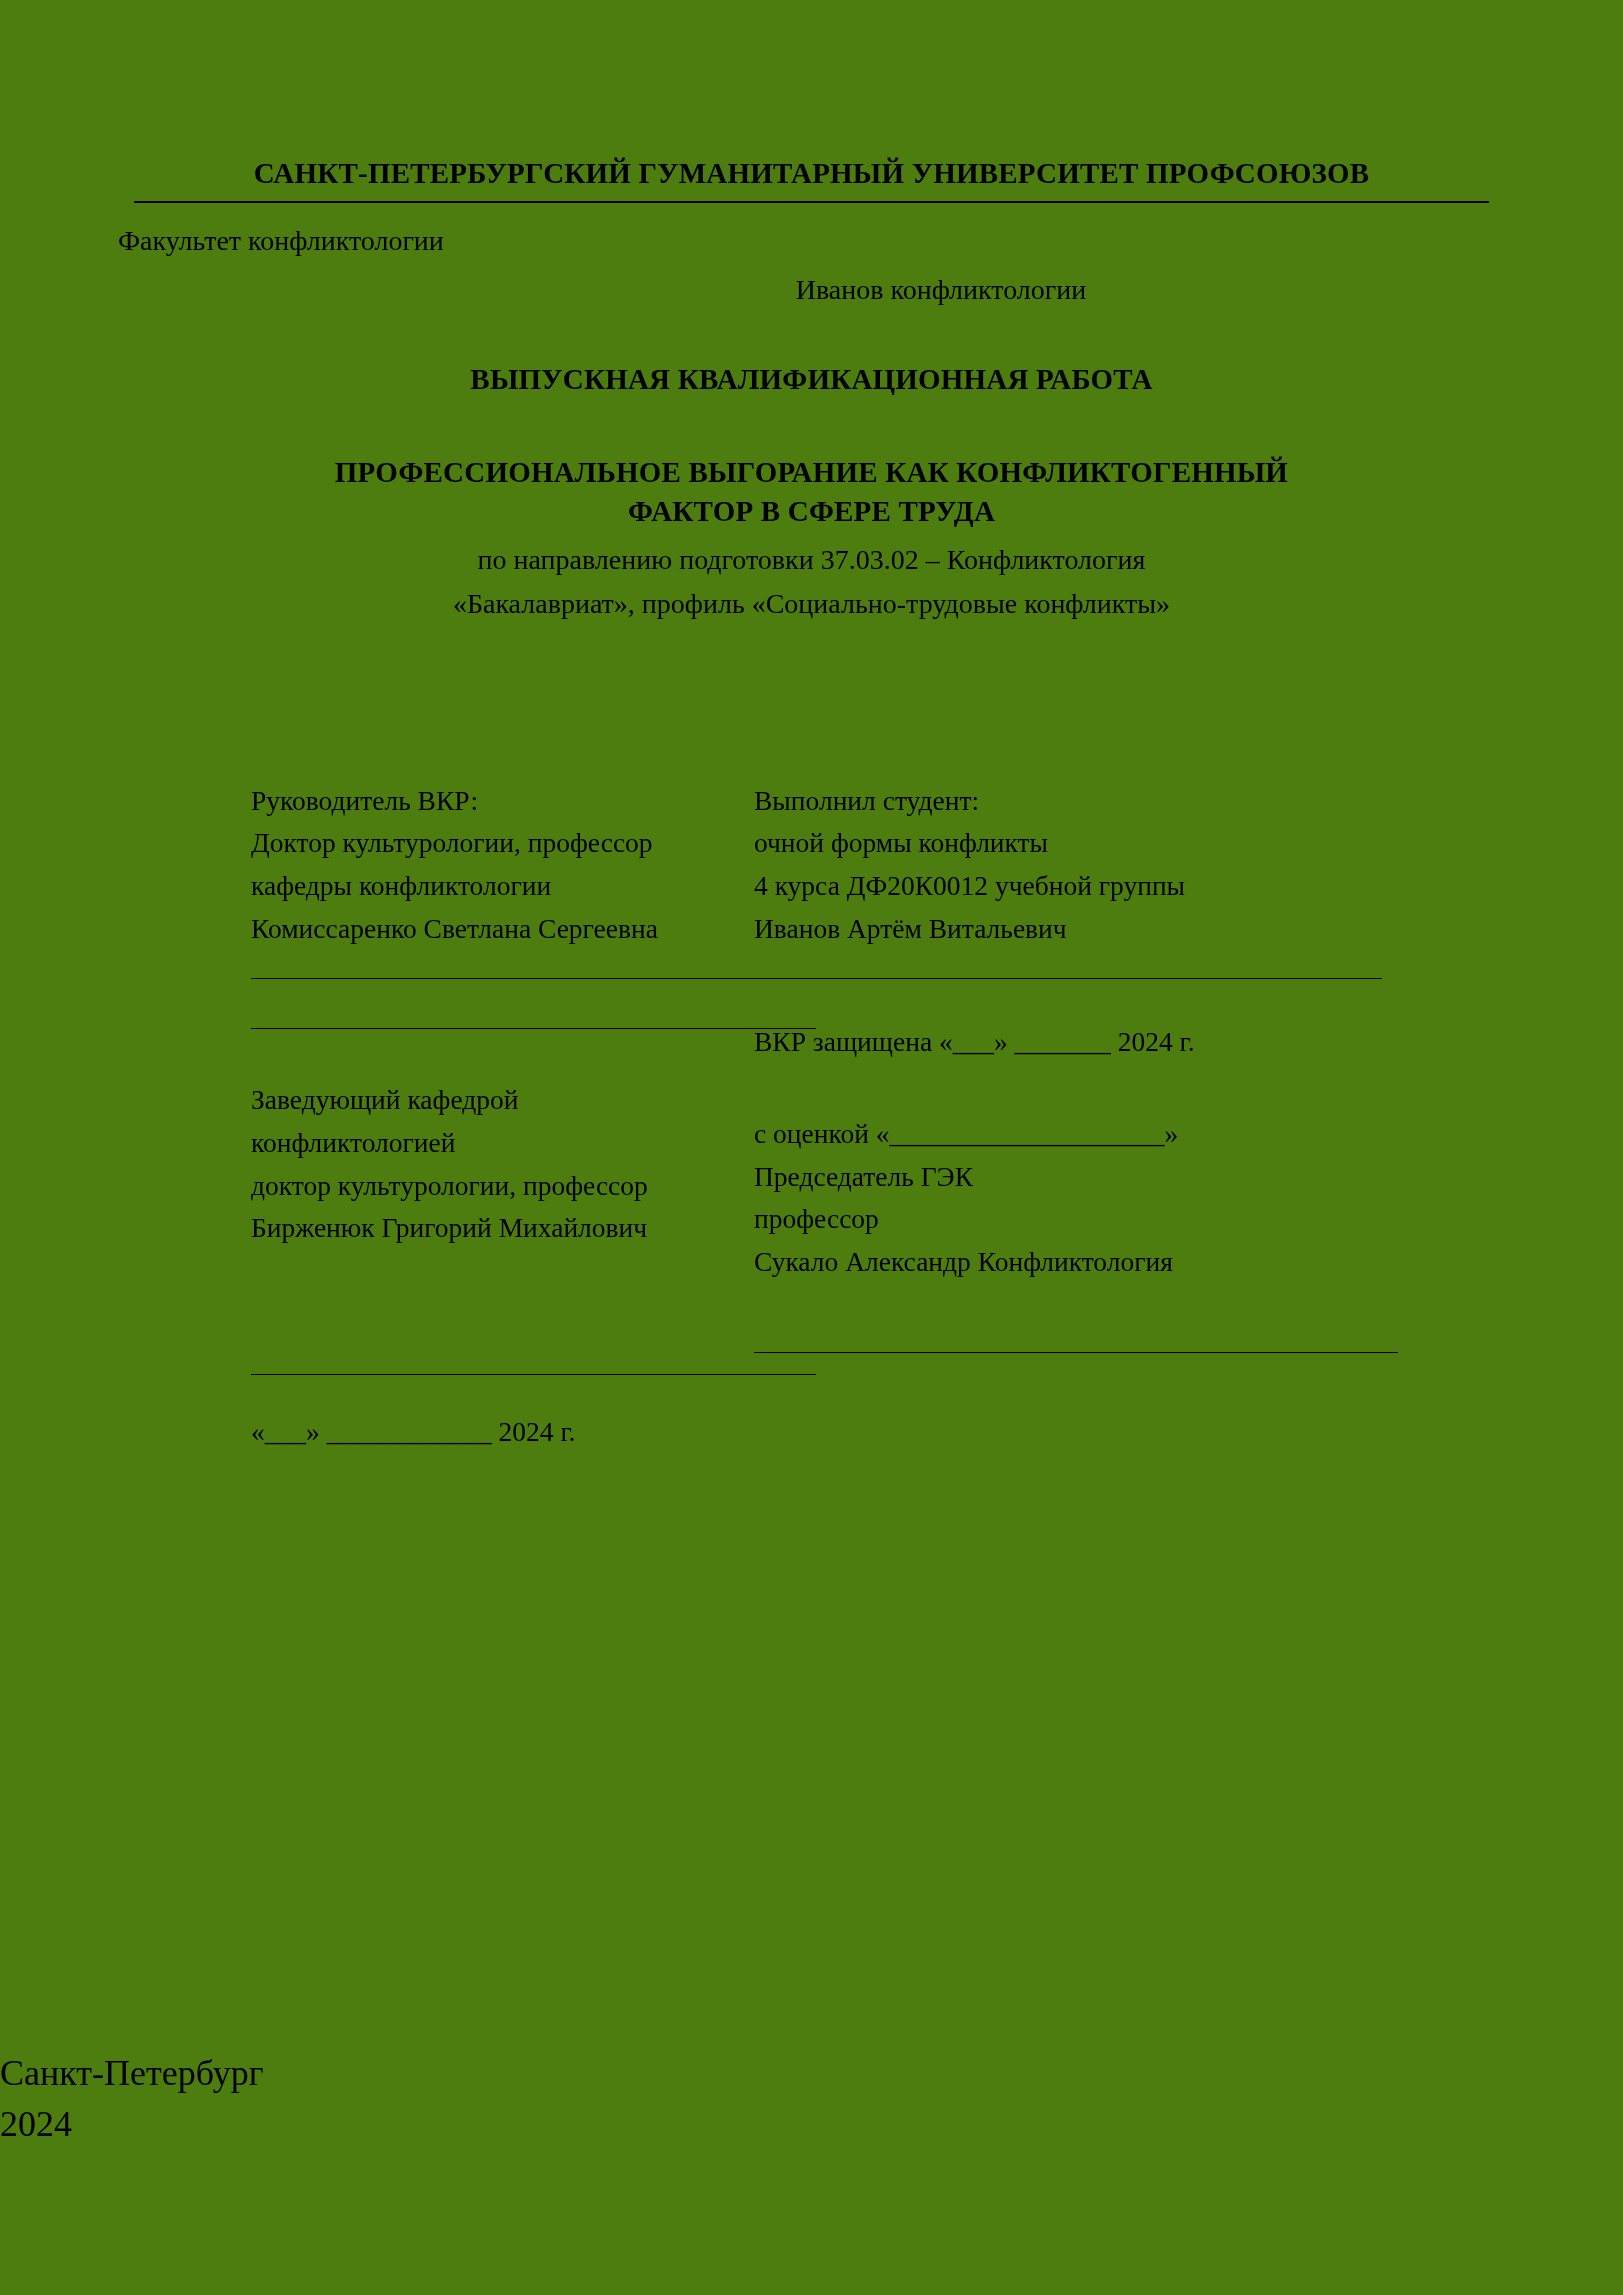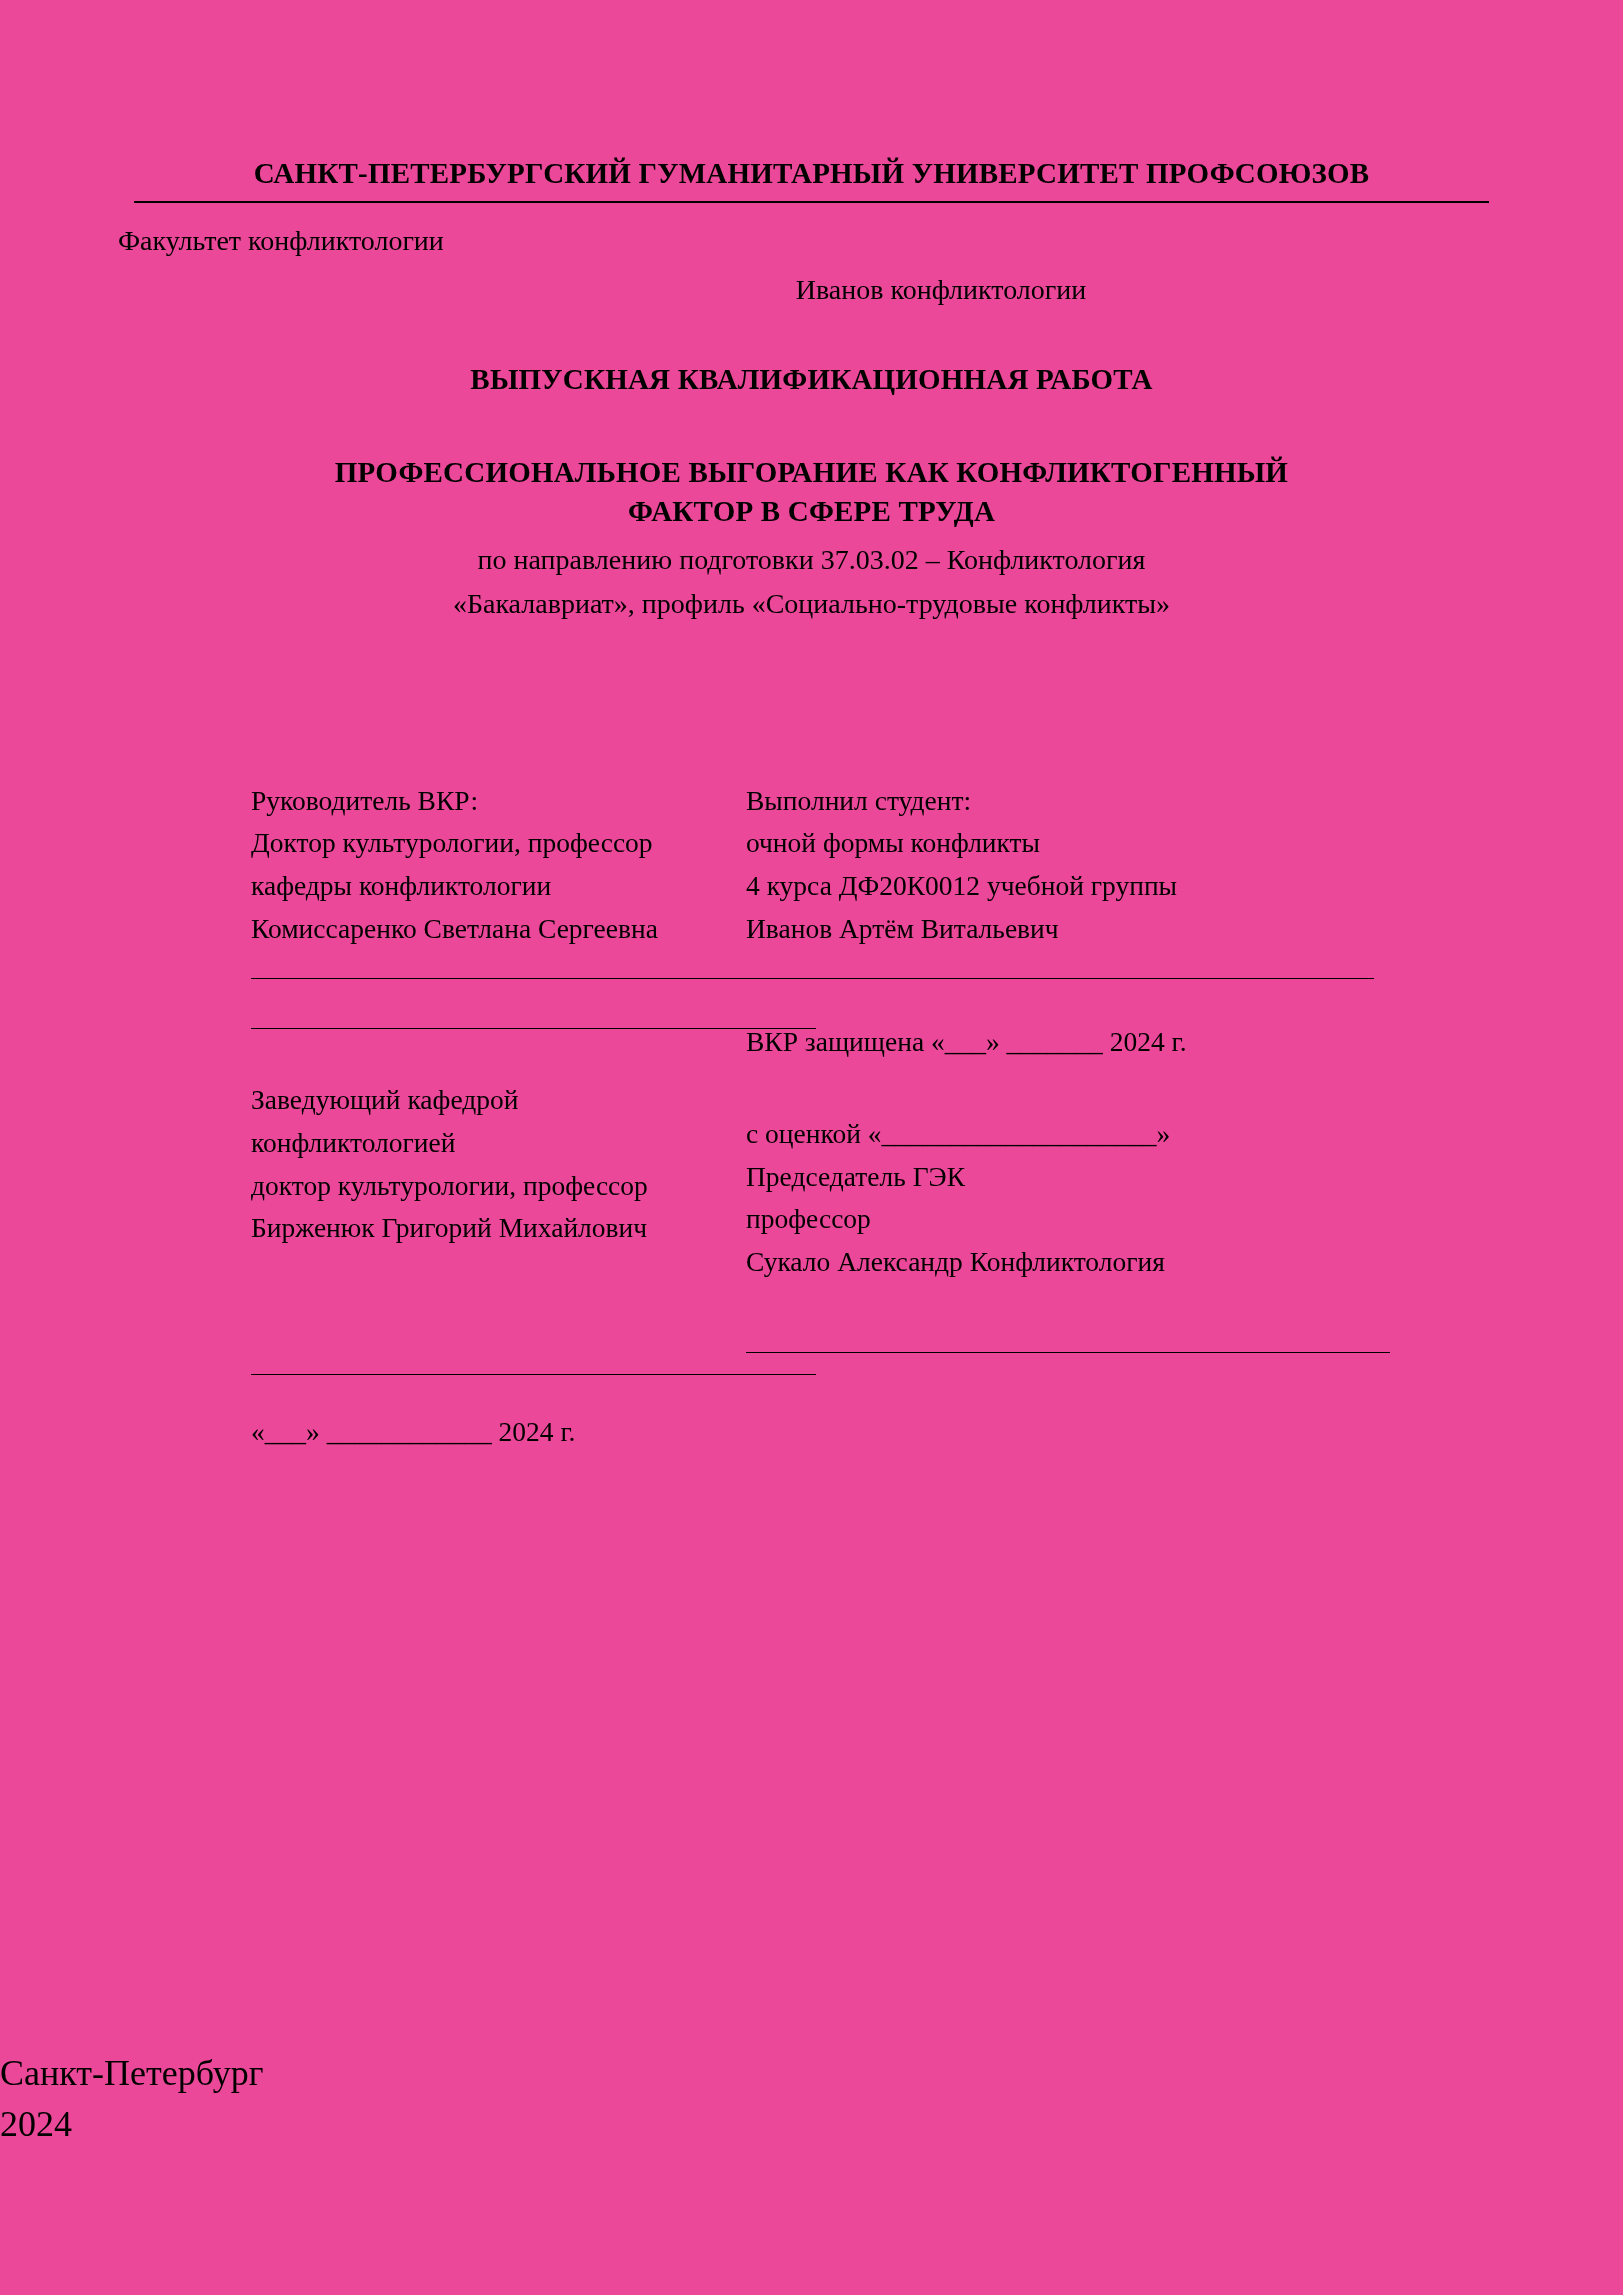--- a/index.html
+++ b/index.html
@@ -9,21 +9,21 @@
   }
   body {
     font-family: "Liberation Serif", "DejaVu Serif", serif;
     color: #000000;
   }
   .page {
     position: relative;
     width: 1623px;
     height: 2295px;
     margin: 0 auto;
-    background: #ec4899;
+    background: #4d7c0f;
     box-sizing: border-box;
     padding: 157px 118px 63px 118px;
   }
 
   
   .univ-title {
     text-align: center;
     font-weight: bold;
     font-size: 29px;
     letter-spacing: 0.2px;
@@ -70,21 +70,21 @@
     font-size: 28px;
     margin-top: 6.3px;
     line-height: 1.35;
   }
 
   
   .sig-area {
     margin-top: 157px;
     display: flex;
     justify-content: flex-start;
-    gap: 0px;
+    gap: 8px;
   }
   .col {
     font-size: 27.5px;
     line-height: 1.55;
   }
   .col-left { width: 628px; padding-left: 133px; box-sizing: border-box;}
   .col-right { width: 675px; }
   .rule {
     border-bottom: 1.6px solid #000;
     height: 0;

